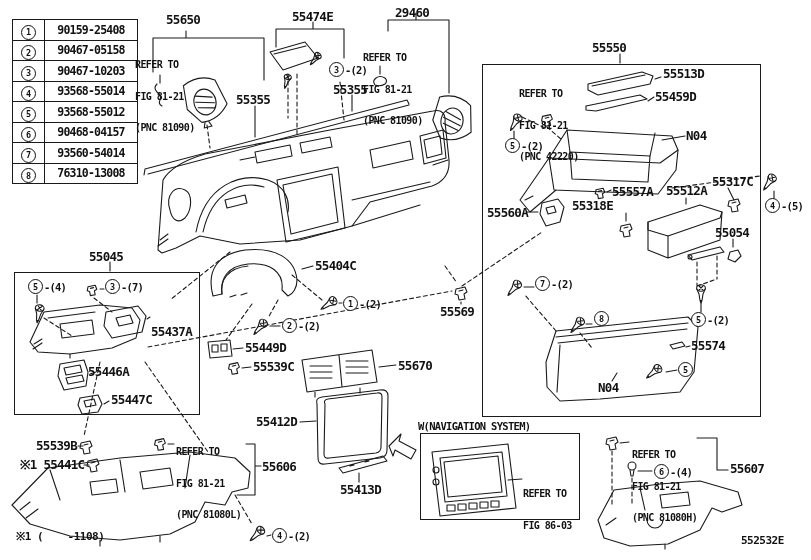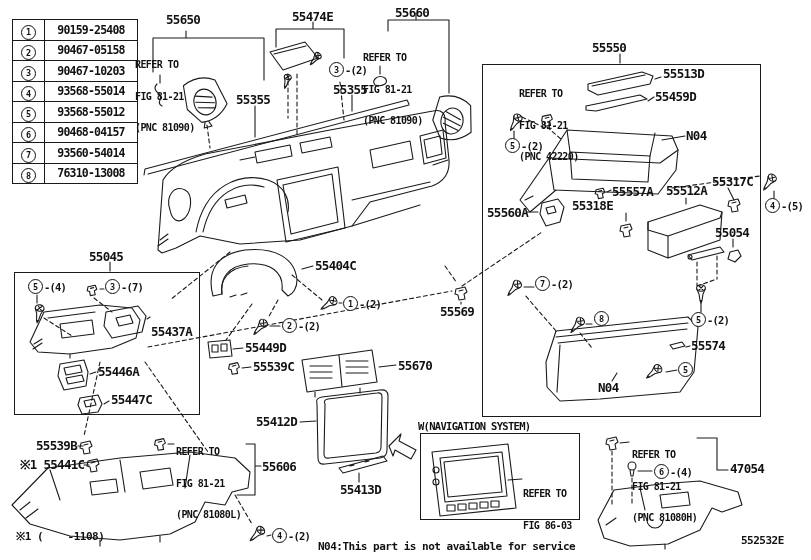--- a/index.html
+++ b/index.html
@@ -259,50 +259,50 @@
         </tr>
       <tr>
           <td class="cref"><span class="cnum">8</span></td>
           <td class="cpart">76310-13008</td>
         </tr>
     </tbody>
   </table>
 
   <div class="plabel" style="left:166px;top:13px">55650</div>
   <div class="plabel" style="left:292px;top:10px">55474E</div>
-  <div class="plabel" style="left:395px;top:6px">55660</div>
+  <div class="plabel" style="left:395px;top:6px">29460</div>
   <div class="plabel" style="left:236px;top:93px">55355</div>
   <div class="plabel" style="left:333px;top:83px">55355</div>
   <div class="plabel" style="left:592px;top:41px">55550</div>
   <div class="plabel" style="left:663px;top:67px">55513D</div>
   <div class="plabel" style="left:655px;top:90px">55459D</div>
   <div class="plabel" style="left:686px;top:129px">N04</div>
   <div class="plabel" style="left:612px;top:185px">55557A</div>
   <div class="plabel" style="left:666px;top:184px">55512A</div>
   <div class="plabel" style="left:712px;top:175px">55317C</div>
   <div class="plabel" style="left:572px;top:199px">55318E</div>
   <div class="plabel" style="left:487px;top:206px">55560A</div>
   <div class="plabel" style="left:715px;top:226px">55054</div>
   <div class="plabel" style="left:440px;top:305px">55569</div>
   <div class="plabel" style="left:691px;top:339px">55574</div>
   <div class="plabel" style="left:598px;top:381px">N04</div>
   <div class="plabel" style="left:89px;top:250px">55045</div>
   <div class="plabel" style="left:151px;top:325px">55437A</div>
-  <div class="plabel" style="left:98px;top:365px">55446A</div>
+  <div class="plabel" style="left:88px;top:365px">55446A</div>
   <div class="plabel" style="left:111px;top:393px">55447C</div>
   <div class="plabel" style="left:315px;top:259px">55404C</div>
   <div class="plabel" style="left:245px;top:341px">55449D</div>
   <div class="plabel" style="left:253px;top:360px">55539C</div>
   <div class="plabel" style="left:398px;top:359px">55670</div>
   <div class="plabel" style="left:256px;top:415px">55412D</div>
   <div class="plabel" style="left:262px;top:460px">55606</div>
   <div class="plabel" style="left:340px;top:483px">55413D</div>
   <div class="plabel" style="left:36px;top:439px">55539B</div>
   <div class="plabel" style="left:20px;top:458px">※1 55441C</div>
-  <div class="plabel" style="left:730px;top:462px">47054</div>
+  <div class="plabel" style="left:730px;top:462px">55607</div>
   <div class="plabel" style="left:418px;top:420px;font-size:10.5px">W(NAVIGATION SYSTEM)</div>
 
   <div class="rnote" style="left:135px;top:39px">
     <span>REFER TO</span>
     <span>FIG 81-21</span>
     <span>(PNC 81090)</span>
   </div>
   <div class="rnote" style="left:363px;top:32px">
     <span>REFER TO</span>
     <span>FIG 81-21</span>
@@ -375,16 +375,15 @@
   <div class="callout" style="left:765px;top:198px">
       <span class="cnum">4</span>
       <span class="csuf">-(5)</span>
     </div>
   <div class="callout" style="left:654px;top:464px">
       <span class="cnum">6</span>
       <span class="csuf">-(4)</span>
     </div>
 
   <div class="note" style="left:16px;top:528px">※1 (    -1108)</div>
-  <div class="note" style="left:318px;top:540px">N04:This part is not available for service</div>
   <div class="note" style="left:741px;top:534px">552532E</div>
 
 </div>
 
 </body></html>

